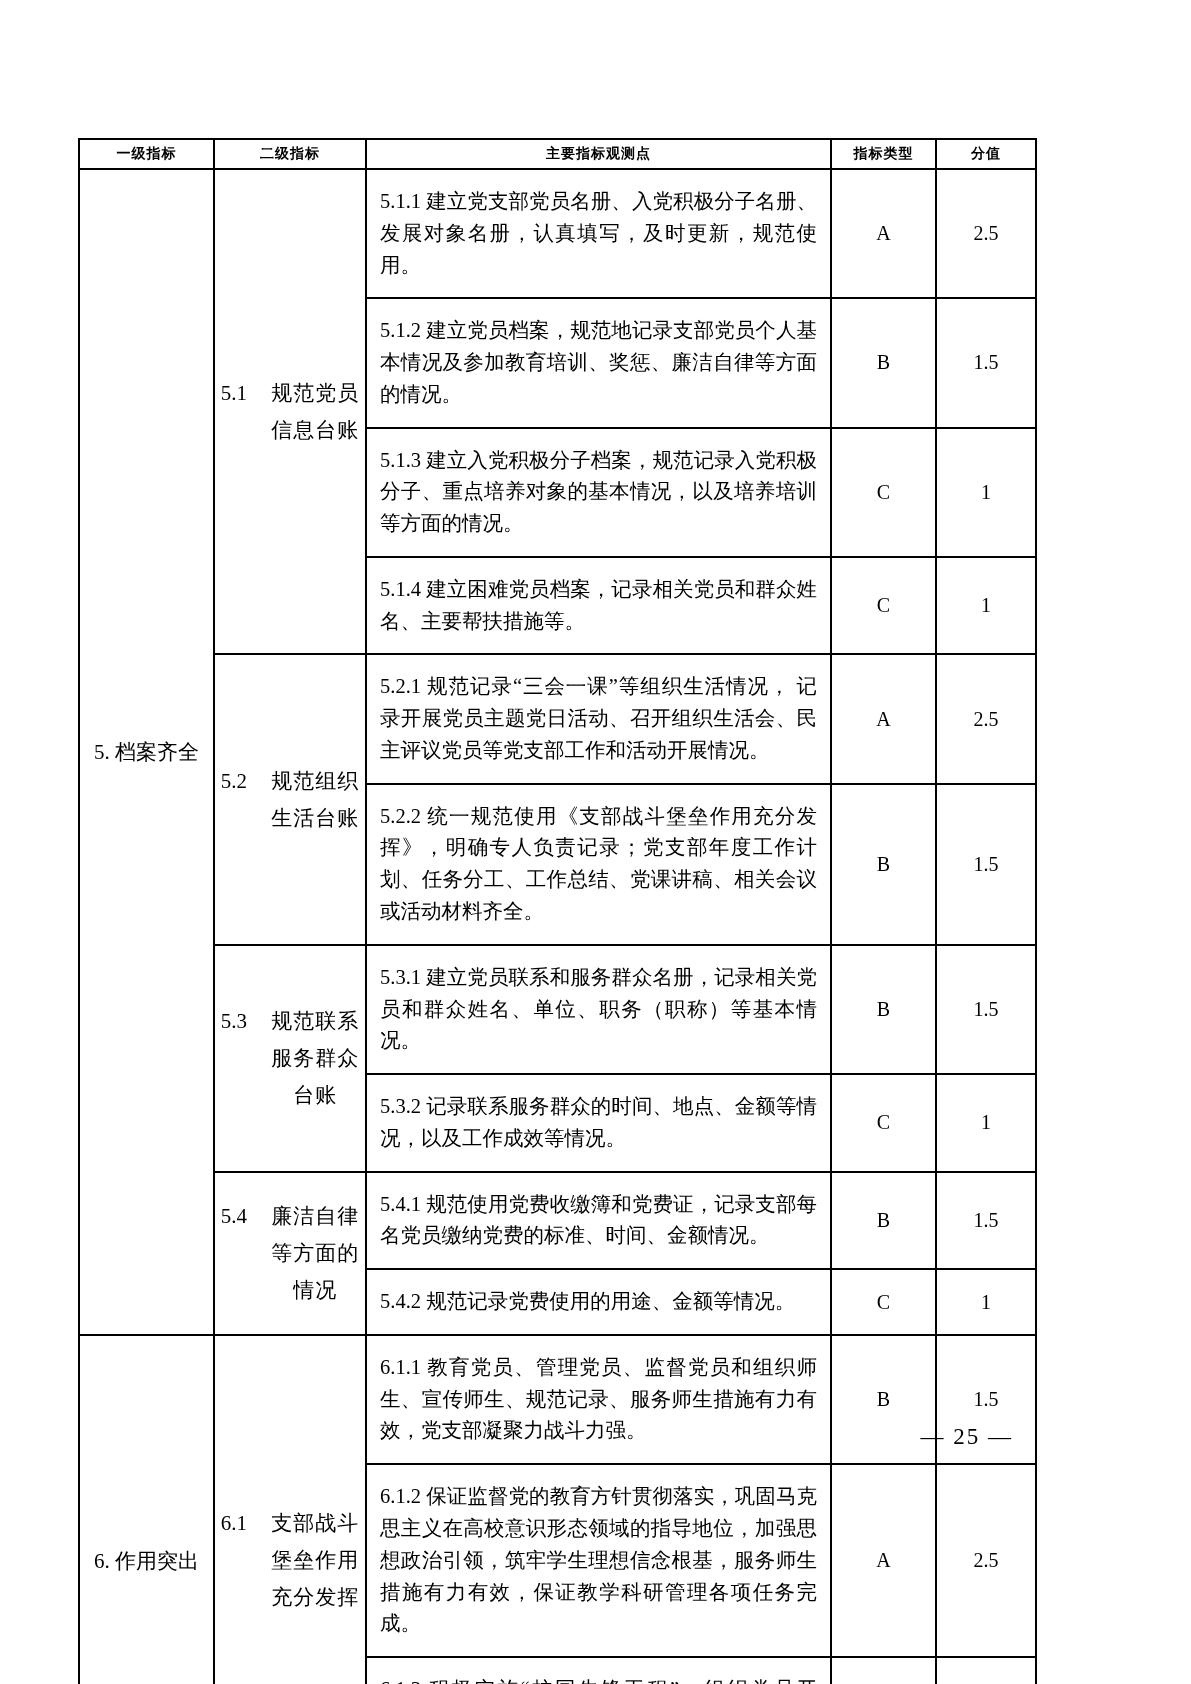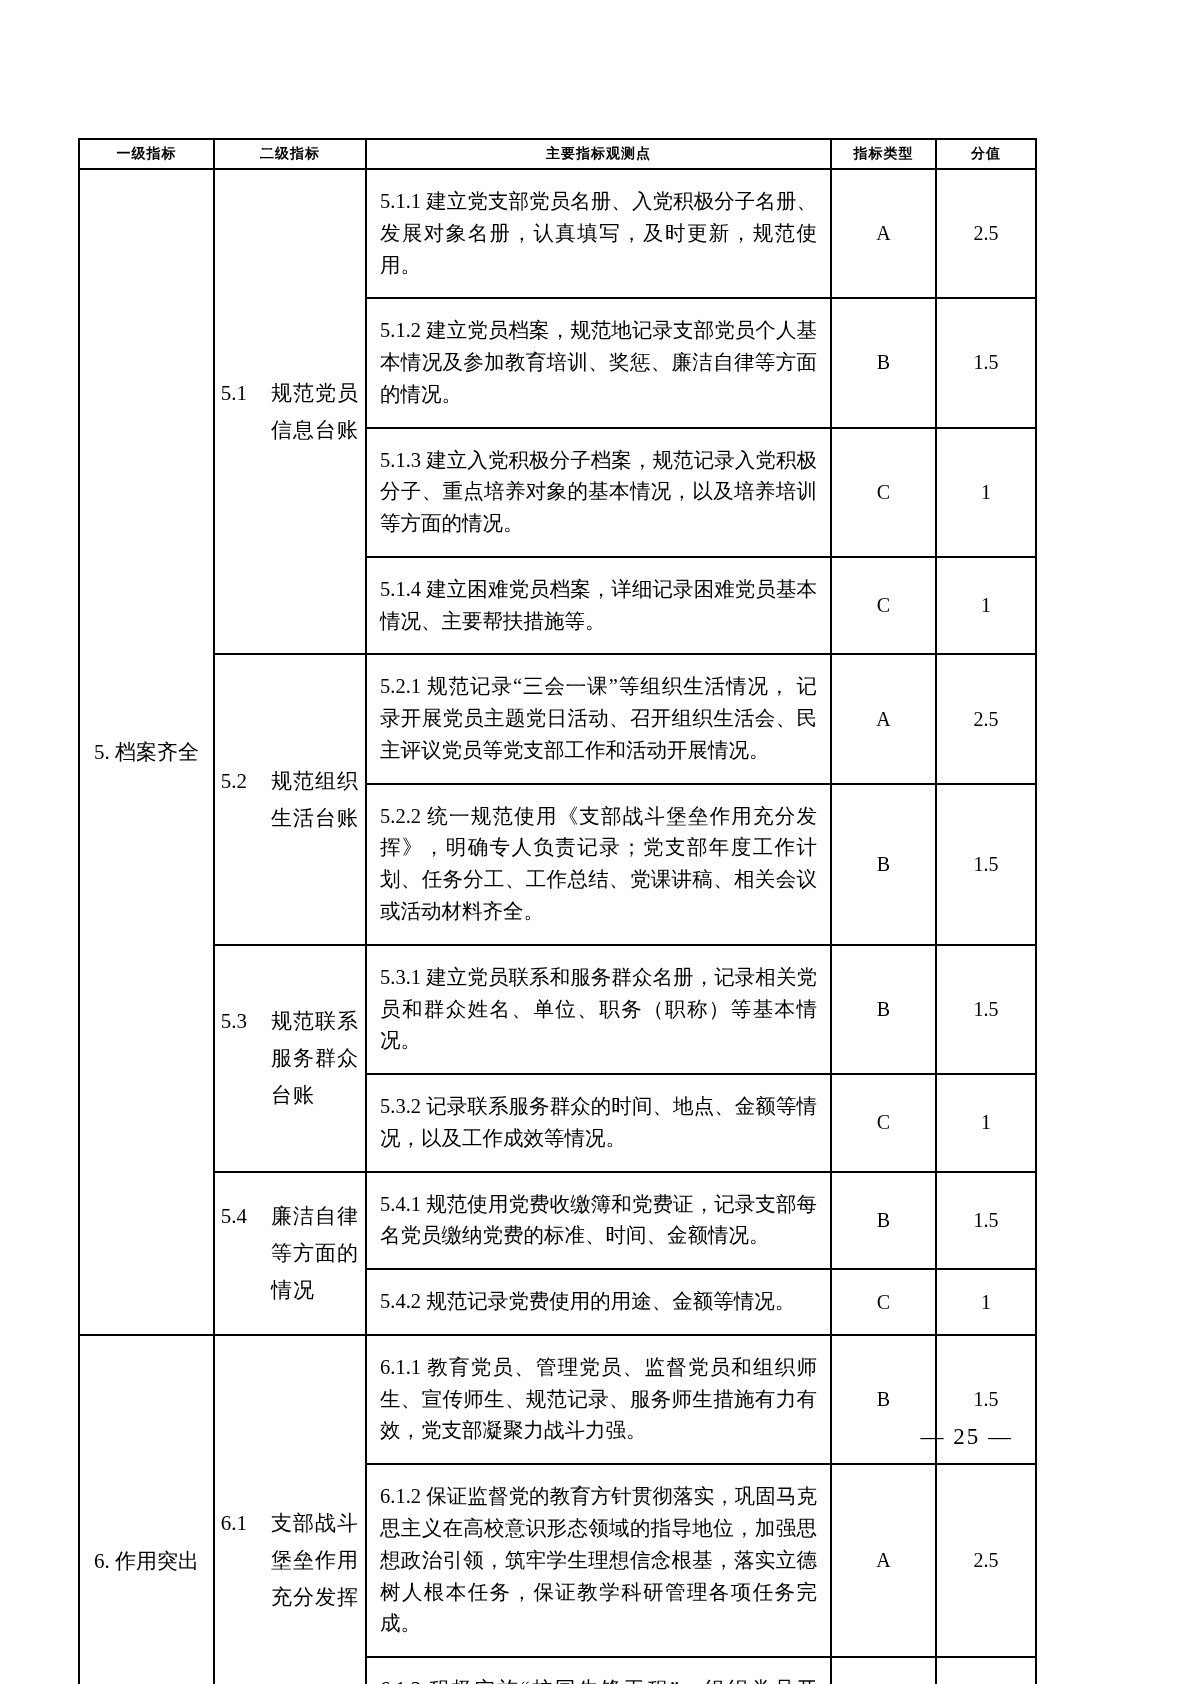--- a/index.html
+++ b/index.html
@@ -49,20 +49,21 @@
   .lv2-wrap {
     display: flex;
     justify-content: center;
     gap: 24px;
     line-height: 1.75;
   }
   .lv2-num { flex: none; }
   .lv2-text {
     width: 4.2em;
     letter-spacing: 1px;
+    text-align: center;
   }
   td.col-obs {
     font-size: 20.5px;
     line-height: 1.55;
     padding: 16px 13px;
     text-align: justify;
     margin-top: 12px;
   }
   td.col-type,
   td.col-score {
@@ -114,21 +115,21 @@
         <td class="col-obs">5.1.2 建立党员档案，规范地记录支部党员个人基本情况及参加教育培训、奖惩、廉洁自律等方面的情况。</td>
         <td class="col-type">B</td>
         <td class="col-score">1.5</td>
       </tr>
       <tr>
         <td class="col-obs">5.1.3 建立入党积极分子档案，规范记录入党积极分子、重点培养对象的基本情况，以及培养培训等方面的情况。</td>
         <td class="col-type">C</td>
         <td class="col-score">1</td>
       </tr>
       <tr>
-        <td class="col-obs">5.1.4 建立困难党员档案，详细记录困难党员基本情况、主要帮扶措施等。</td>
+        <td class="col-obs">5.1.4 建立困难党员档案，记录相关党员和群众姓名、主要帮扶措施等。</td>
         <td class="col-type">C</td>
         <td class="col-score">1</td>
       </tr>
       <tr>
         <td rowspan="2" class="col-l2">
           <div class="lv2-wrap">
             <span class="lv2-num">5.2</span>
             <span class="lv2-text">规范组织生活台账</span>
           </div>
         </td>
@@ -179,21 +180,21 @@
           <div class="lv2-wrap">
             <span class="lv2-num">6.1</span>
             <span class="lv2-text">支部战斗堡垒作用充分发挥</span>
           </div>
         </td>
         <td class="col-obs">6.1.1 教育党员、管理党员、监督党员和组织师生、宣传师生、规范记录、服务师生措施有力有效，党支部凝聚力战斗力强。</td>
         <td class="col-type">B</td>
         <td class="col-score">1.5</td>
       </tr>
       <tr>
-        <td class="col-obs">6.1.2 保证监督党的教育方针贯彻落实，巩固马克思主义在高校意识形态领域的指导地位，加强思想政治引领，筑牢学生理想信念根基，落实立德树人根本任务，保证教学科研管理各项任务完成。</td>
+        <td class="col-obs">6.1.2 保证监督党的教育方针贯彻落实，巩固马克思主义在高校意识形态领域的指导地位，加强思想政治引领，筑牢学生理想信念根基，服务师生措施有力有效，保证教学科研管理各项任务完成。</td>
         <td class="col-type">A</td>
         <td class="col-score">2.5</td>
       </tr>
       <tr>
         <td class="col-obs">6.1.3 积极实施“校园先锋工程”，组织党员开展“一访二联三谈”和“亮身份树形象做贡献”活动，创建“校园先锋示范岗”。</td>
         <td class="col-type">A</td>
         <td class="col-score">2.5</td>
       </tr>
     </tbody>
 </table>

